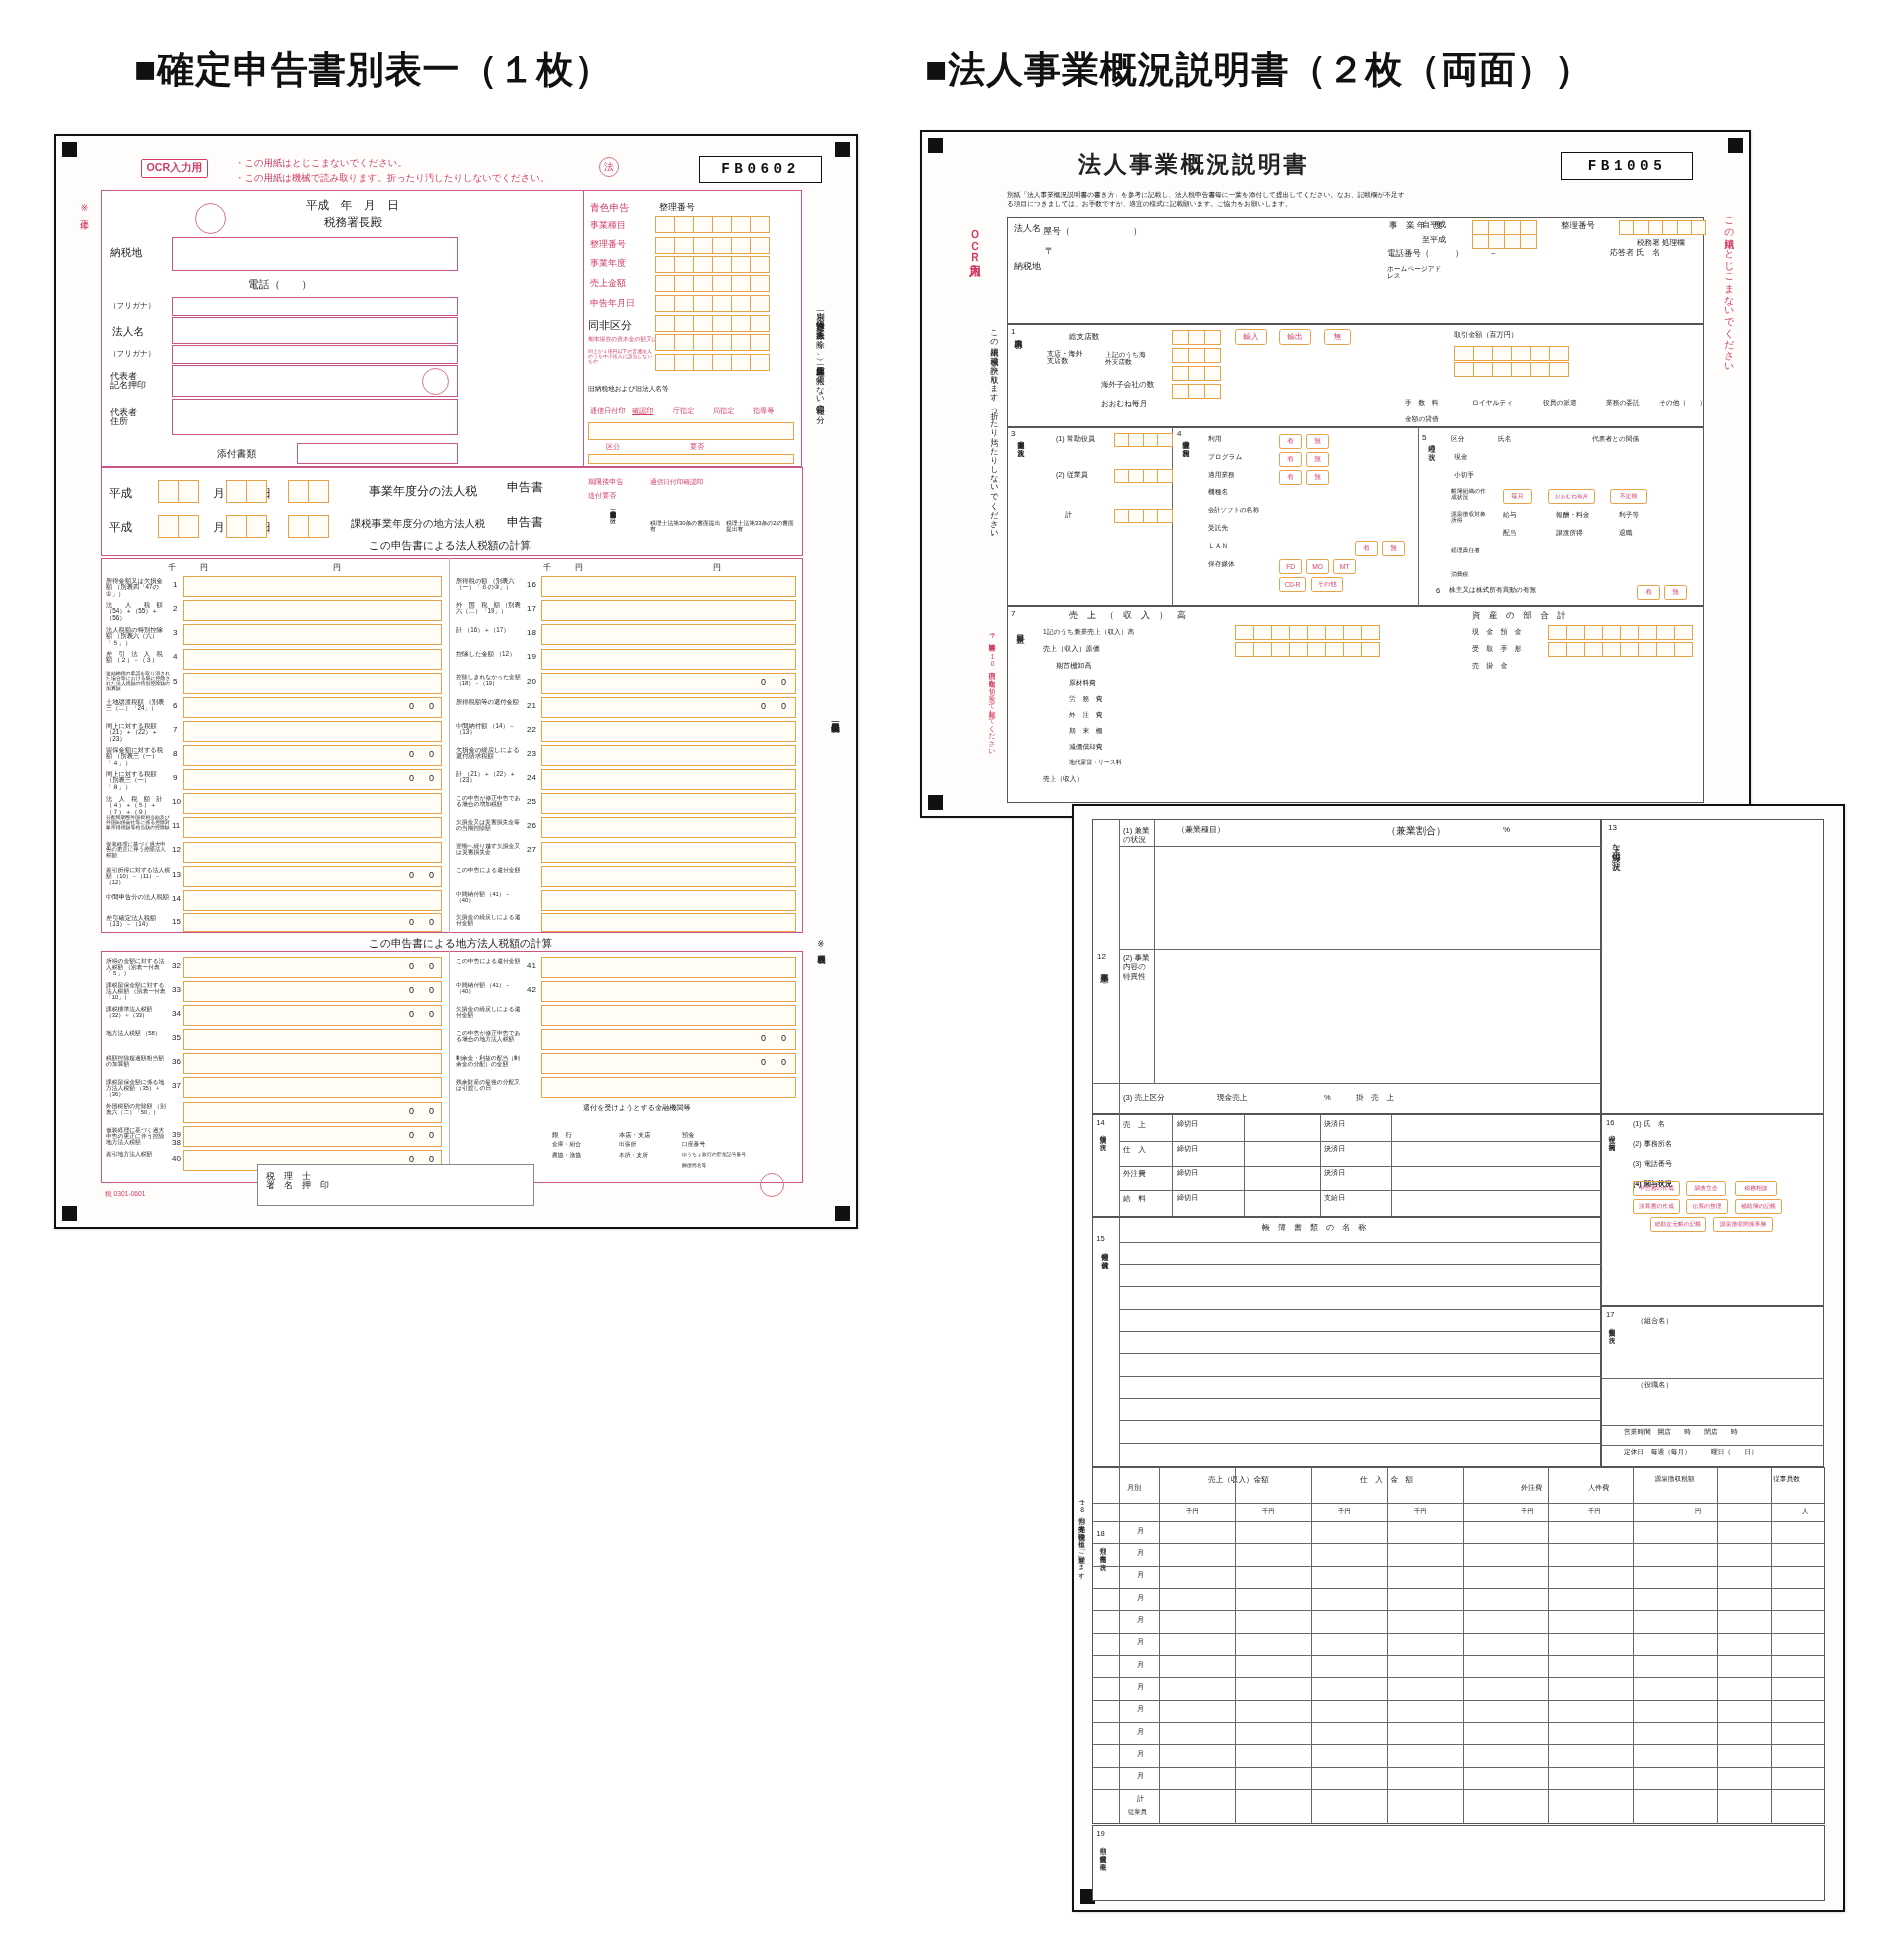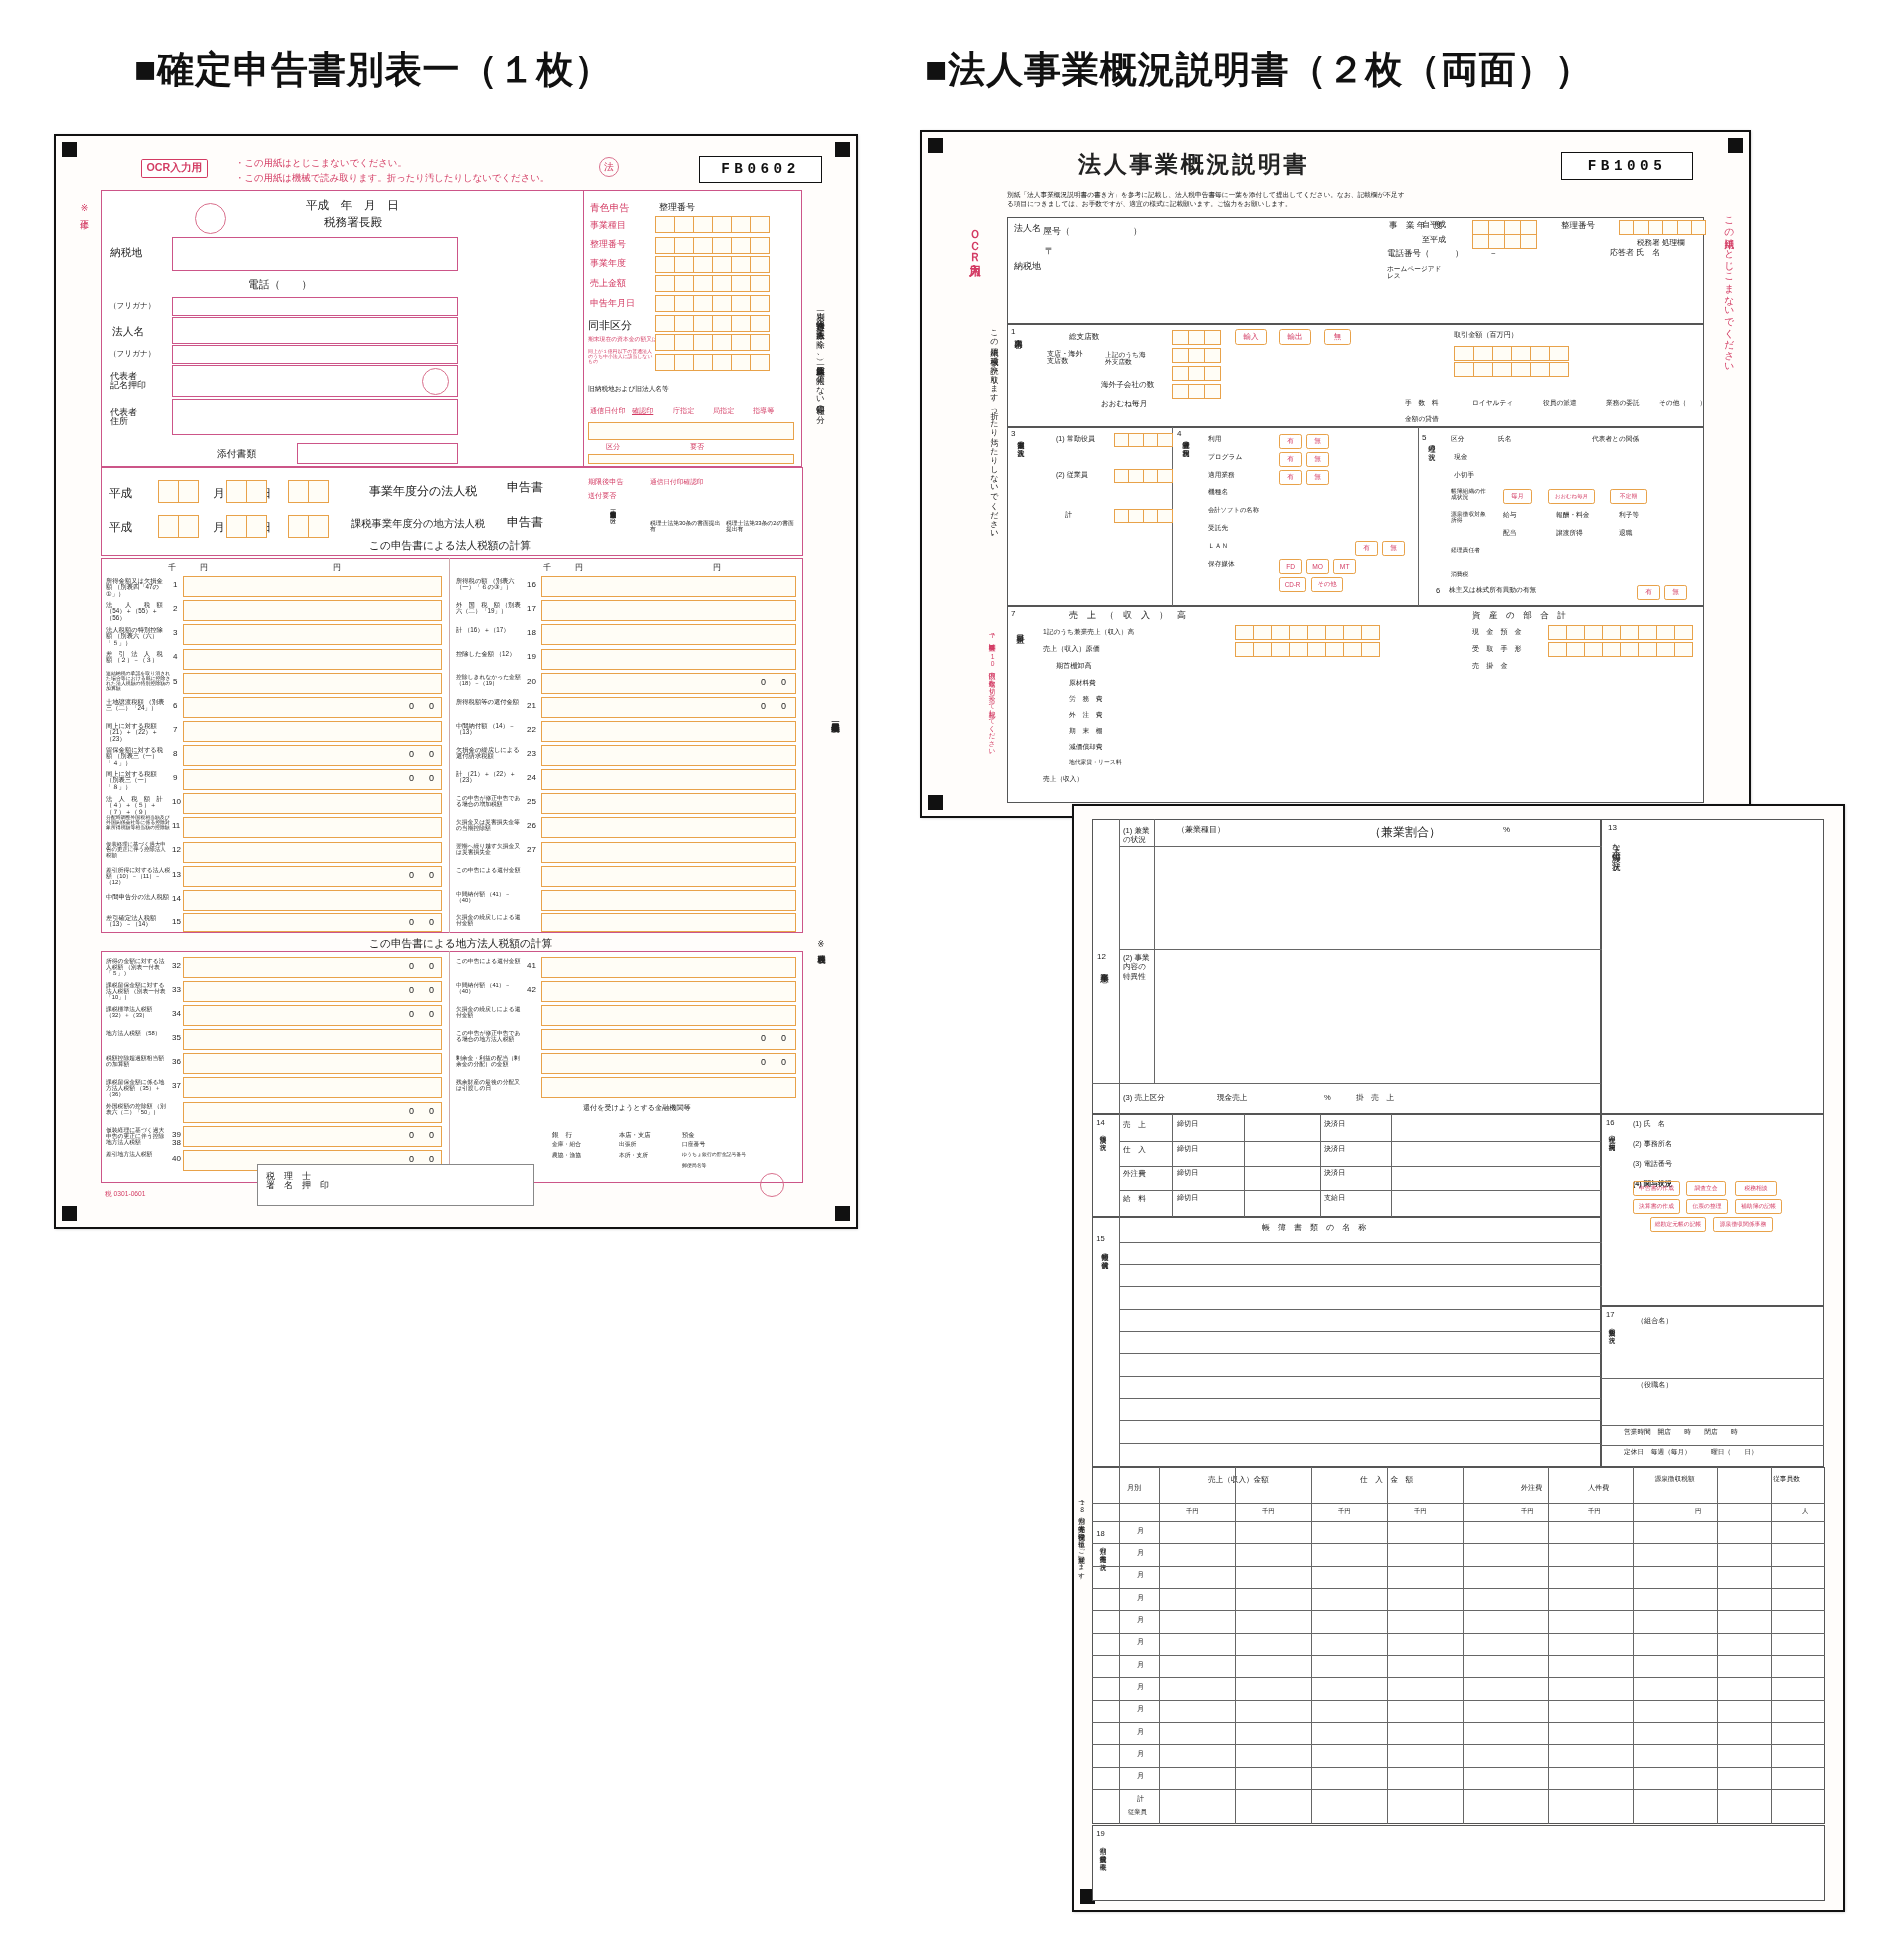--- a/index.html
+++ b/index.html
@@ -738,21 +738,21 @@
 
   <div class="bx kb" style="left:18px;top:13.4px;width:509px;height:295px;"></div>
   <div class="vline-k" style="left:527px;top:13.4px;height:295px;"></div>
   <div class="bx kb" style="left:527px;top:13.4px;width:223px;height:295px;"></div>
 
   <div class="t blk" style="left:23px;top:147px;font-size:8px;">12</div>
   <div class="t blk vt" style="left:26px;top:161px;font-size:8.5px;">事業形態</div>
   <div class="t blk" style="left:49px;top:20px;font-size:7.6px;width:27px;white-space:normal;line-height:1.25;">(1) 兼業の状況</div>
   <div class="t blk" style="left:49px;top:147px;font-size:7.6px;width:27px;white-space:normal;line-height:1.25;">(2) 事業内容の特異性</div>
   <div class="t blk" style="left:103px;top:20px;font-size:8px;">（兼業種目）</div>
-  <div class="t blk" style="left:295px;top:20px;font-size:12px;">（兼業割合）</div>
+  <div class="t blk" style="left:312px;top:20px;font-size:10px;">（兼業割合）</div>
   <div class="t blk" style="left:429px;top:20px;font-size:8px;">%</div>
   <div class="hline-k" style="left:45px;top:40px;width:483px;"></div>
   <div class="hline-k" style="left:45px;top:143px;width:483px;"></div>
   <div class="hline-k" style="left:18px;top:277px;width:509px;"></div>
   <div class="vline-k" style="left:45px;top:13.4px;height:295px;"></div>
   <div class="vline-k" style="left:80px;top:13.4px;height:264px;"></div>
   <div class="t blk" style="left:49px;top:288px;font-size:7.6px;">(3) 売上区分</div>
   <div class="t blk" style="left:143px;top:288px;font-size:7.6px;">現金売上</div>
   <div class="t blk" style="left:250px;top:288px;font-size:7.6px;">%</div>
   <div class="t blk" style="left:282px;top:288px;font-size:7.6px;">掛　売　上</div>

